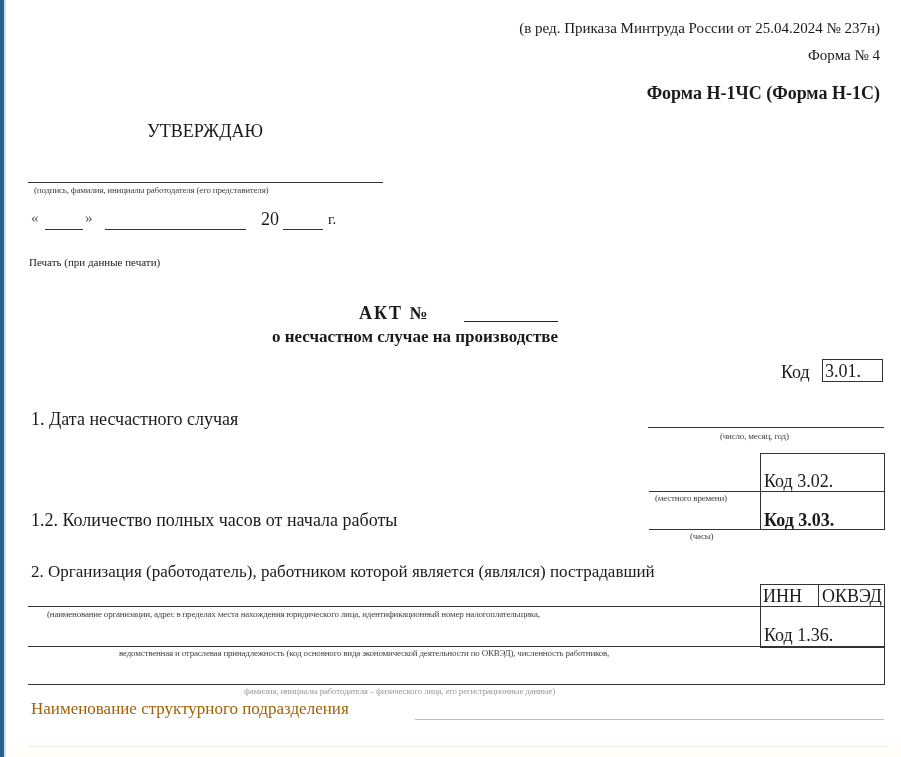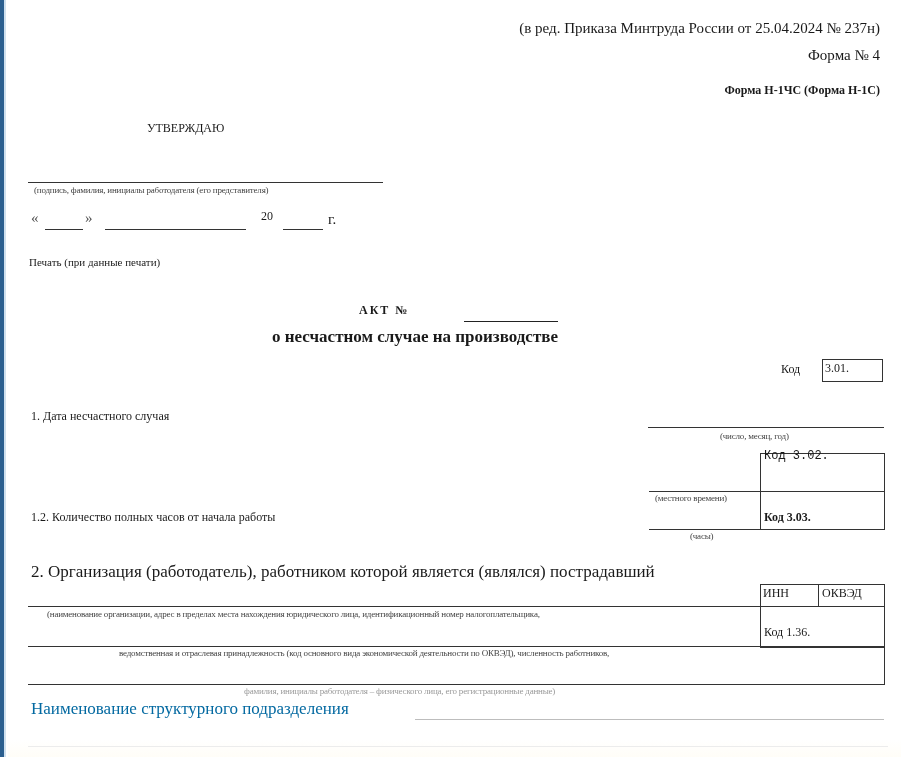--- a/index.html
+++ b/index.html
@@ -18,21 +18,21 @@
       background: #cfe0ee;
     }
     .page { position: absolute; left: 0; top: 0; width: 901px; height: 757px; }
     .abs { position: absolute; white-space: nowrap; }
     .hline { position: absolute; height: 0; border-top: 1px solid #333; }
     .hline.light { border-top-color: #bdbdbd; }
     .caption { font-size: 9px; color: #444; letter-spacing: -0.2px; }
     .caption.light { color: #9a9a9a; }
     .box { position: absolute; border: 1px solid #333; box-sizing: border-box; }
     .t15 { font-size: 15px; }
-    .t16 { font-size: 12px; }
+    .t16 { font-size: 18px; }
     .t17 { font-size: 17px; }
     .bold { font-weight: bold; }
     .bottom-rule { position: absolute; left: 28px; top: 746px; width: 860px; height: 1px; background: #ececec; }
     .faded-bottom { position: absolute; left: 8px; top: 740px; width: 893px; height: 17px; background: linear-gradient(#ffffff, #fffdf7); }
   </style>
 </head>
 <body>
 
 <div class="frame-left"></div>
 <div class="frame-left-inner"></div>
@@ -65,21 +65,21 @@
   <div class="box" style="left:822px; top:359px; width:61px; height:23px;"></div>
   <div class="abs t16" style="left:825px; top:361px;">3.01.</div>
 
   <div class="abs t16" style="left:31px; top:409px;">1. Дата несчастного случая</div>
   <div class="hline" style="left:648px; top:427px; width:236px;"></div>
   <div class="abs caption" style="left:720px; top:431px;">(число, месяц, год)</div>
 
   <div class="box" style="left:760px; top:453px; width:125px; height:77px;"></div>
   <div class="hline" style="left:649px; top:491px; width:236px;"></div>
 
-  <div class="abs t16" style="left:764px; top:449px;font-family:Liberation Mono, monospace;">Код 3.02.</div>
+  <div class="abs t16" style="left:764px; top:471px;">Код 3.02.</div>
   <div class="abs caption" style="left:655px; top:493px;">(местного времени)</div>
 
   <div class="abs t16" style="left:31px; top:510px;">1.2. Количество полных часов от начала работы</div>
   <div class="abs t16" style="left:764px; top:510px;font-weight:bold;">Код 3.03.</div>
   <div class="hline" style="left:649px; top:529px; width:111px;"></div>
   <div class="abs caption" style="left:690px; top:531px;text-align:center;">(часы)</div>
 
   <div class="abs t17" style="left:31px; top:562px;">2. Организация (работодатель), работником которой является (являлся) пострадавший</div>
 
   <div class="box" style="left:760px; top:584px; width:125px; height:64px;"></div>
@@ -92,18 +92,18 @@
   <div class="hline" style="left:28px; top:606px; width:732px;"></div>
   <div class="abs caption" style="left:47px; top:609px;">(наименование организации, адрес в пределах места нахождения юридического лица, идентификационный номер налогоплательщика,</div>
 
   <div class="hline" style="left:28px; top:646px; width:857px;"></div>
   <div class="abs caption" style="left:119px; top:648px;">ведомственная и отраслевая принадлежность (код основного вида экономической деятельности по ОКВЭД), численность работников,</div>
 
   <div class="abs" style="left:884px; top:646px; width:1px; height:38px; background:#333;"></div>
   <div class="hline" style="left:28px; top:684px; width:857px;"></div>
   <div class="abs caption light" style="left:244px; top:686px;">фамилия, инициалы работодателя – физического лица, его регистрационные данные)</div>
 
-  <div class="abs t17" style="left:31px; top:699px; color:#0369a1;">Наименование структурного подразделения</div>
+  <div class="abs t17" style="left:31px; top:699px; color:#a16207;">Наименование структурного подразделения</div>
   <div class="hline light" style="left:415px; top:719px; width:469px;"></div>
 
   <div class="faded-bottom"></div>
   <div class="bottom-rule"></div>
 </div>
 
 </body></html>

